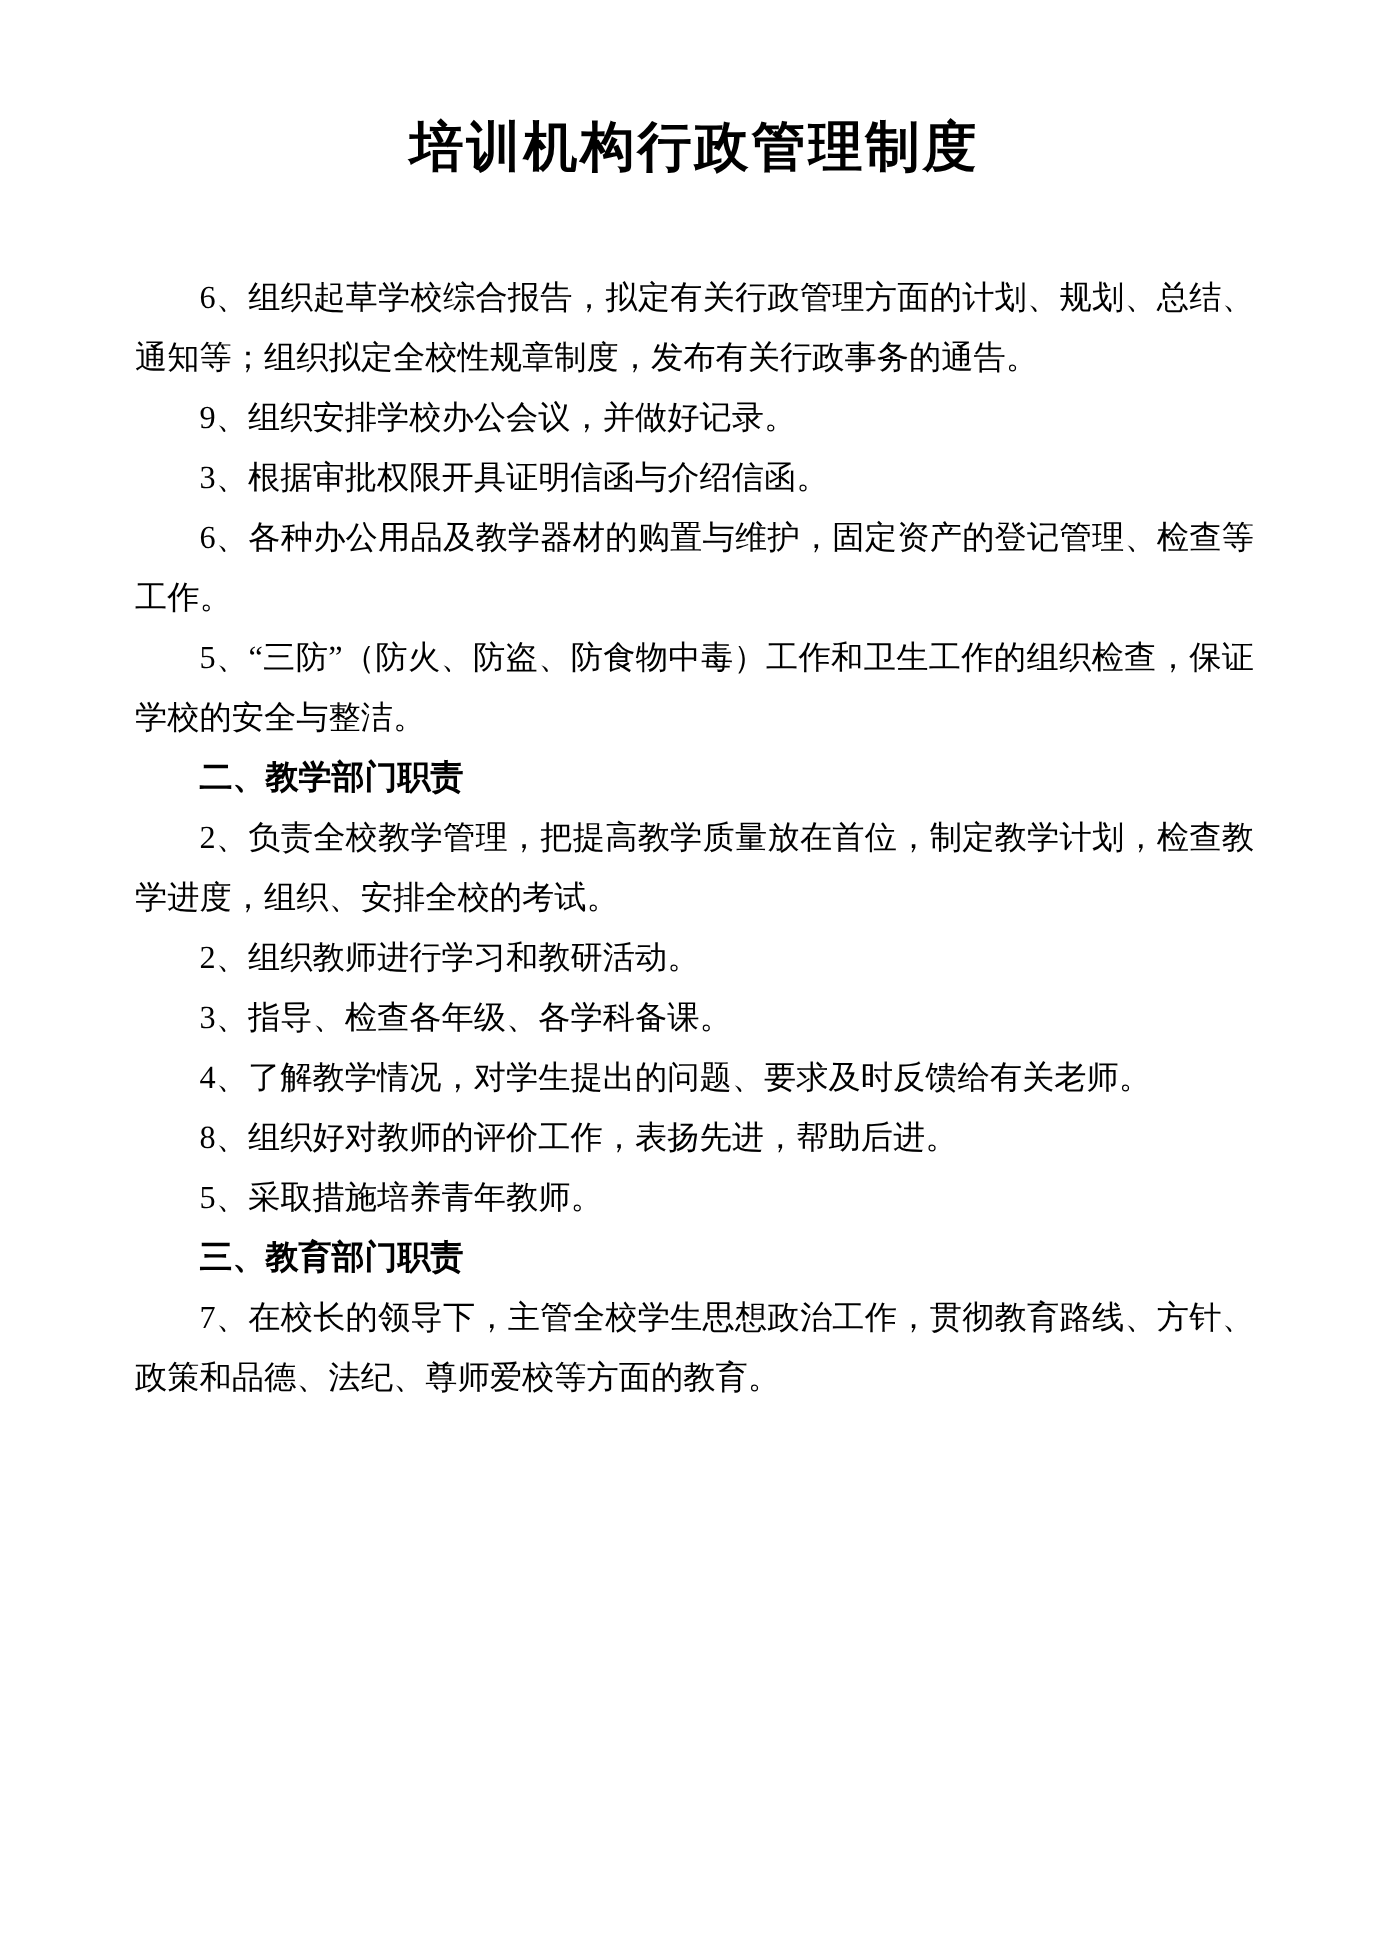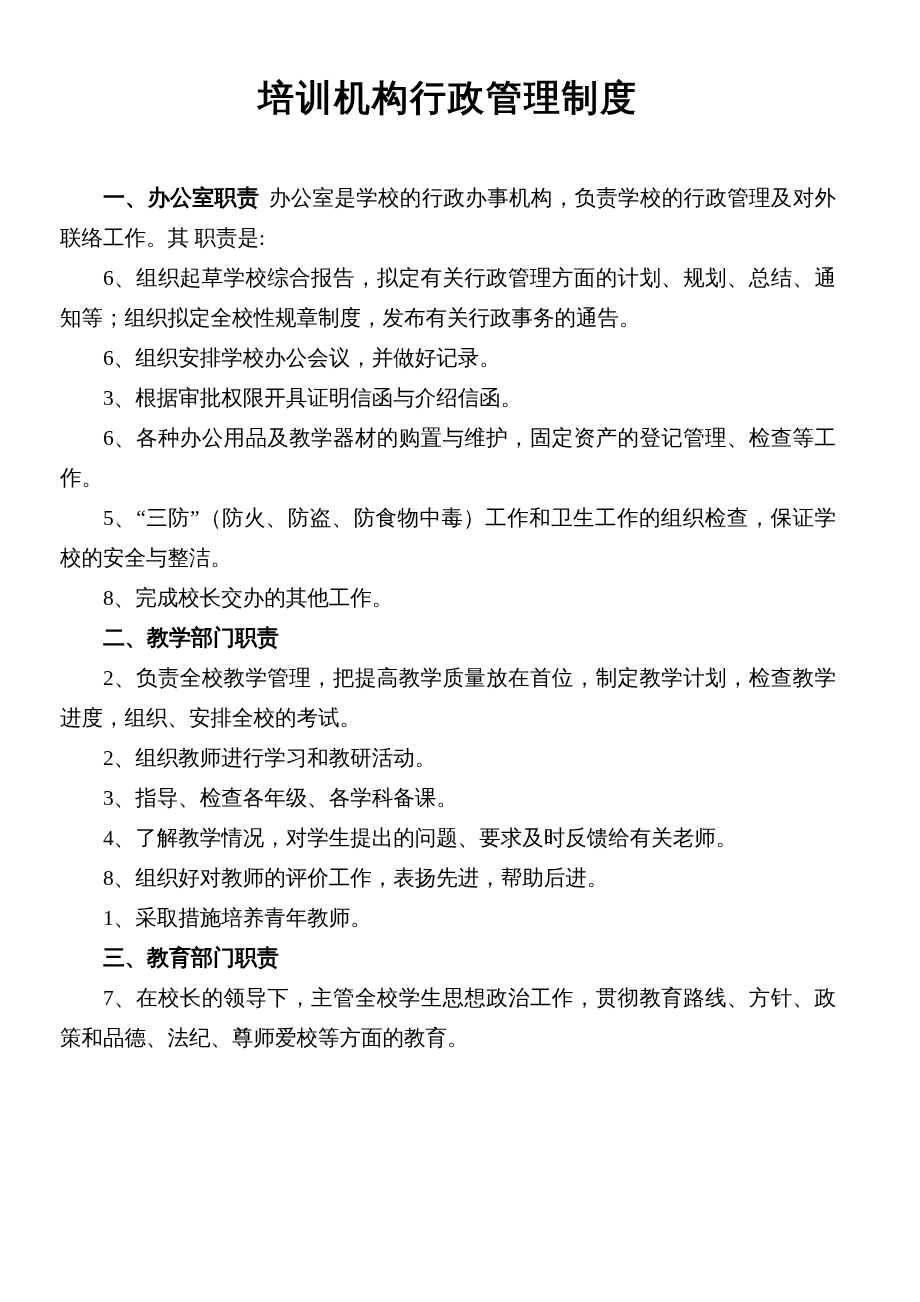--- a/index.html
+++ b/index.html
@@ -11,21 +11,21 @@
     width: 920px;
     height: 1302px;
     overflow: hidden;
   }
   .page {
     box-sizing: border-box;
     width: 920px;
     height: 1302px;
     background: #ffffff;
     color: #000000;
-    padding: 76px 84px 0 60px;
+    padding: 76px 84px 0 90px;
   }
   .doc-title {
     font-family: "Liberation Sans", "DejaVu Sans", sans-serif;
     font-weight: bold;
     font-size: 36px;
     line-height: 44px;
     letter-spacing: 2px;
     text-align: center;
     color: #000000;
     margin: 0 0 58px 0;
@@ -50,35 +50,33 @@
     padding-left: 0.45em;
   }
 </style>
 </head>
 <body>
 
 <div class="page">
 
   <h1 class="doc-title">培训机构行政管理制度</h1>
 
-  <p class="para"><span class="sec-heading">一、办公室职责</span><span class="intro-text">办公室是学校的行政办事机构，负责学校的行政管理及对外联络工作。其 职责是:</span></p>
 
   <p class="para">6、组织起草学校综合报告，拟定有关行政管理方面的计划、规划、总结、通知等；组织拟定全校性规章制度，发布有关行政事务的通告。</p>
-  <p class="para">6、组织安排学校办公会议，并做好记录。</p>
+  <p class="para">9、组织安排学校办公会议，并做好记录。</p>
   <p class="para">3、根据审批权限开具证明信函与介绍信函。</p>
   <p class="para">6、各种办公用品及教学器材的购置与维护，固定资产的登记管理、检查等工作。</p>
   <p class="para">5、“三防”（防火、防盗、防食物中毒）工作和卫生工作的组织检查，保证学校的安全与整洁。</p>
-  <p class="para">8、完成校长交办的其他工作。</p>
 
   <p class="para"><span class="sec-heading">二、教学部门职责</span></p>
 
   <p class="para">2、负责全校教学管理，把提高教学质量放在首位，制定教学计划，检查教学进度，组织、安排全校的考试。</p>
   <p class="para">2、组织教师进行学习和教研活动。</p>
   <p class="para">3、指导、检查各年级、各学科备课。</p>
   <p class="para">4、了解教学情况，对学生提出的问题、要求及时反馈给有关老师。</p>
   <p class="para">8、组织好对教师的评价工作，表扬先进，帮助后进。</p>
-  <p class="para">1、采取措施培养青年教师。</p>
+  <p class="para">5、采取措施培养青年教师。</p>
 
   <p class="para"><span class="sec-heading">三、教育部门职责</span></p>
 
   <p class="para">7、在校长的领导下，主管全校学生思想政治工作，贯彻教育路线、方针、政策和品德、法纪、尊师爱校等方面的教育。</p>
 
 </div>
 
 </body></html>

